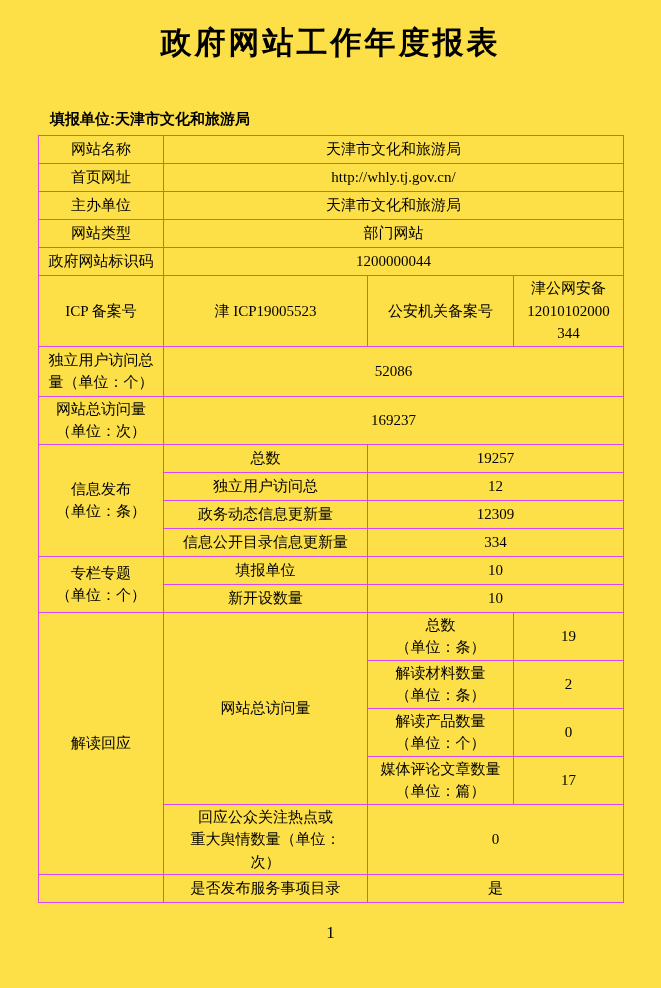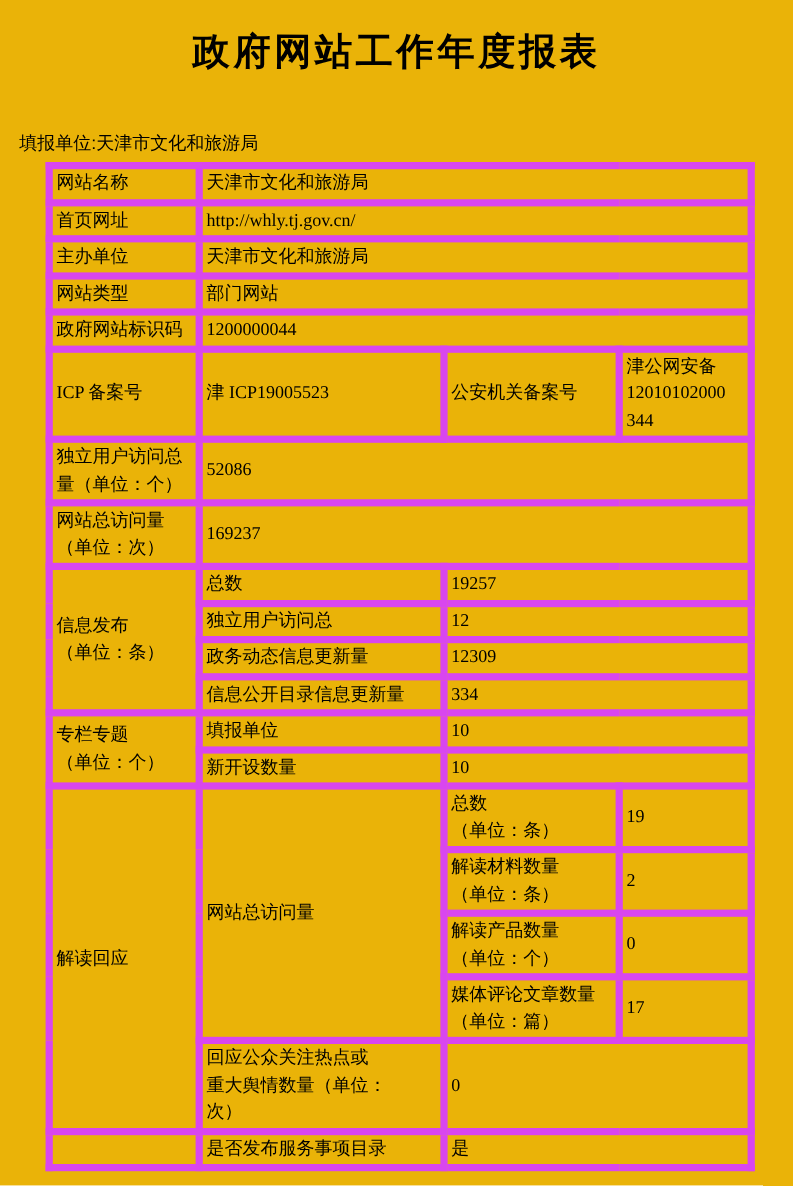--- a/index.html
+++ b/index.html
@@ -6,52 +6,53 @@
     margin: 0;
     padding: 0;
     background: #ffffff;
     color: #000000;
     font-family: "Liberation Serif", "DejaVu Serif", serif;
   }
   .page {
     position: relative;
     width: 661px;
     height: 988px;
-    background: #eab308;
+    background: #fde047;
     overflow: hidden;
   }
   .title {
     margin: 0;
     padding-top: 22px;
     text-align: center;
     font-size: 31px;
     font-weight: bold;
     letter-spacing: 3px;
     font-family: "Liberation Sans", "DejaVu Sans", sans-serif;
   }
   .subtitle {
     margin-top: 27px;
     text-align: center;
     font-size: 17px;
     letter-spacing: 1px;
   }
   .unit-line {
-    margin: 46px 0 6px 16px;
+    margin: 46px 0 6px 50px;
     font-size: 15px;
-    font-weight: normal;
+    font-weight: bold;
     font-family: "Liberation Sans", "DejaVu Sans", sans-serif;
   }
   table.report {
     border-collapse: collapse;
     margin-left: 38px;
     width: 585px;
     table-layout: fixed;
   }
   table.report td {
-    border: 6px solid #d946ef;
+    border: 1px solid #d946ef;
+    text-align: center;
     vertical-align: middle;
     font-size: 15px;
     line-height: 1.5;
     padding: 1px 3px;
     white-space: pre-line;
     word-wrap: break-word;
     overflow: hidden;
     margin-top: 34px;
   }
   tr.h28 { height: 28px; }

